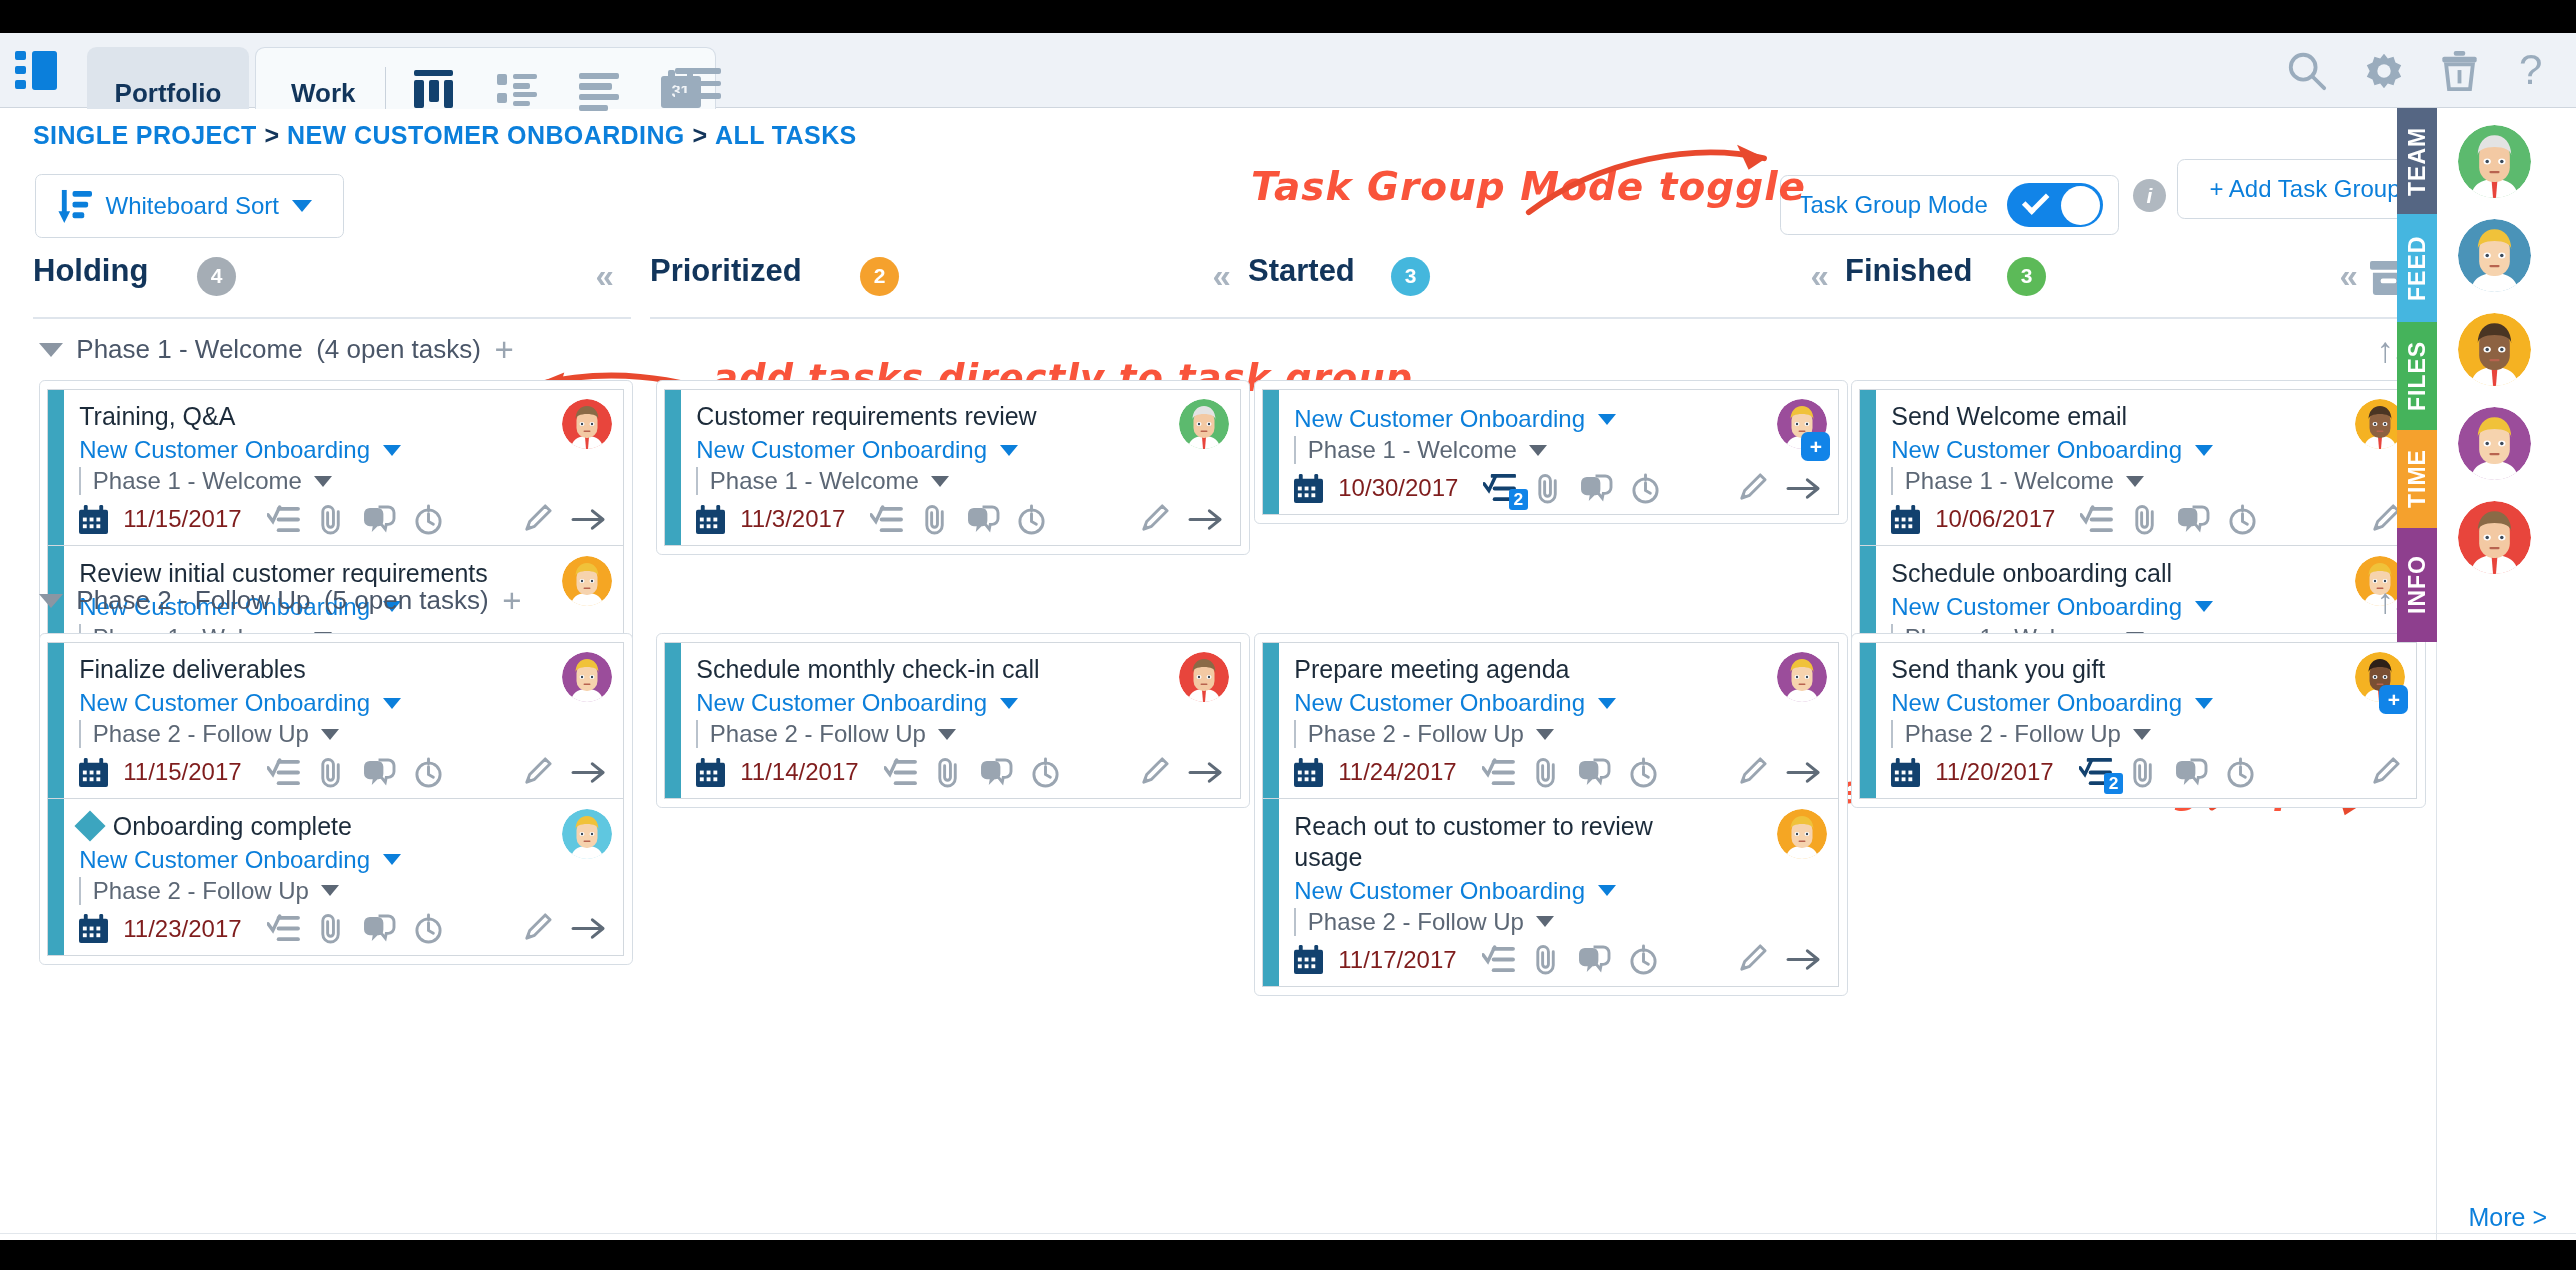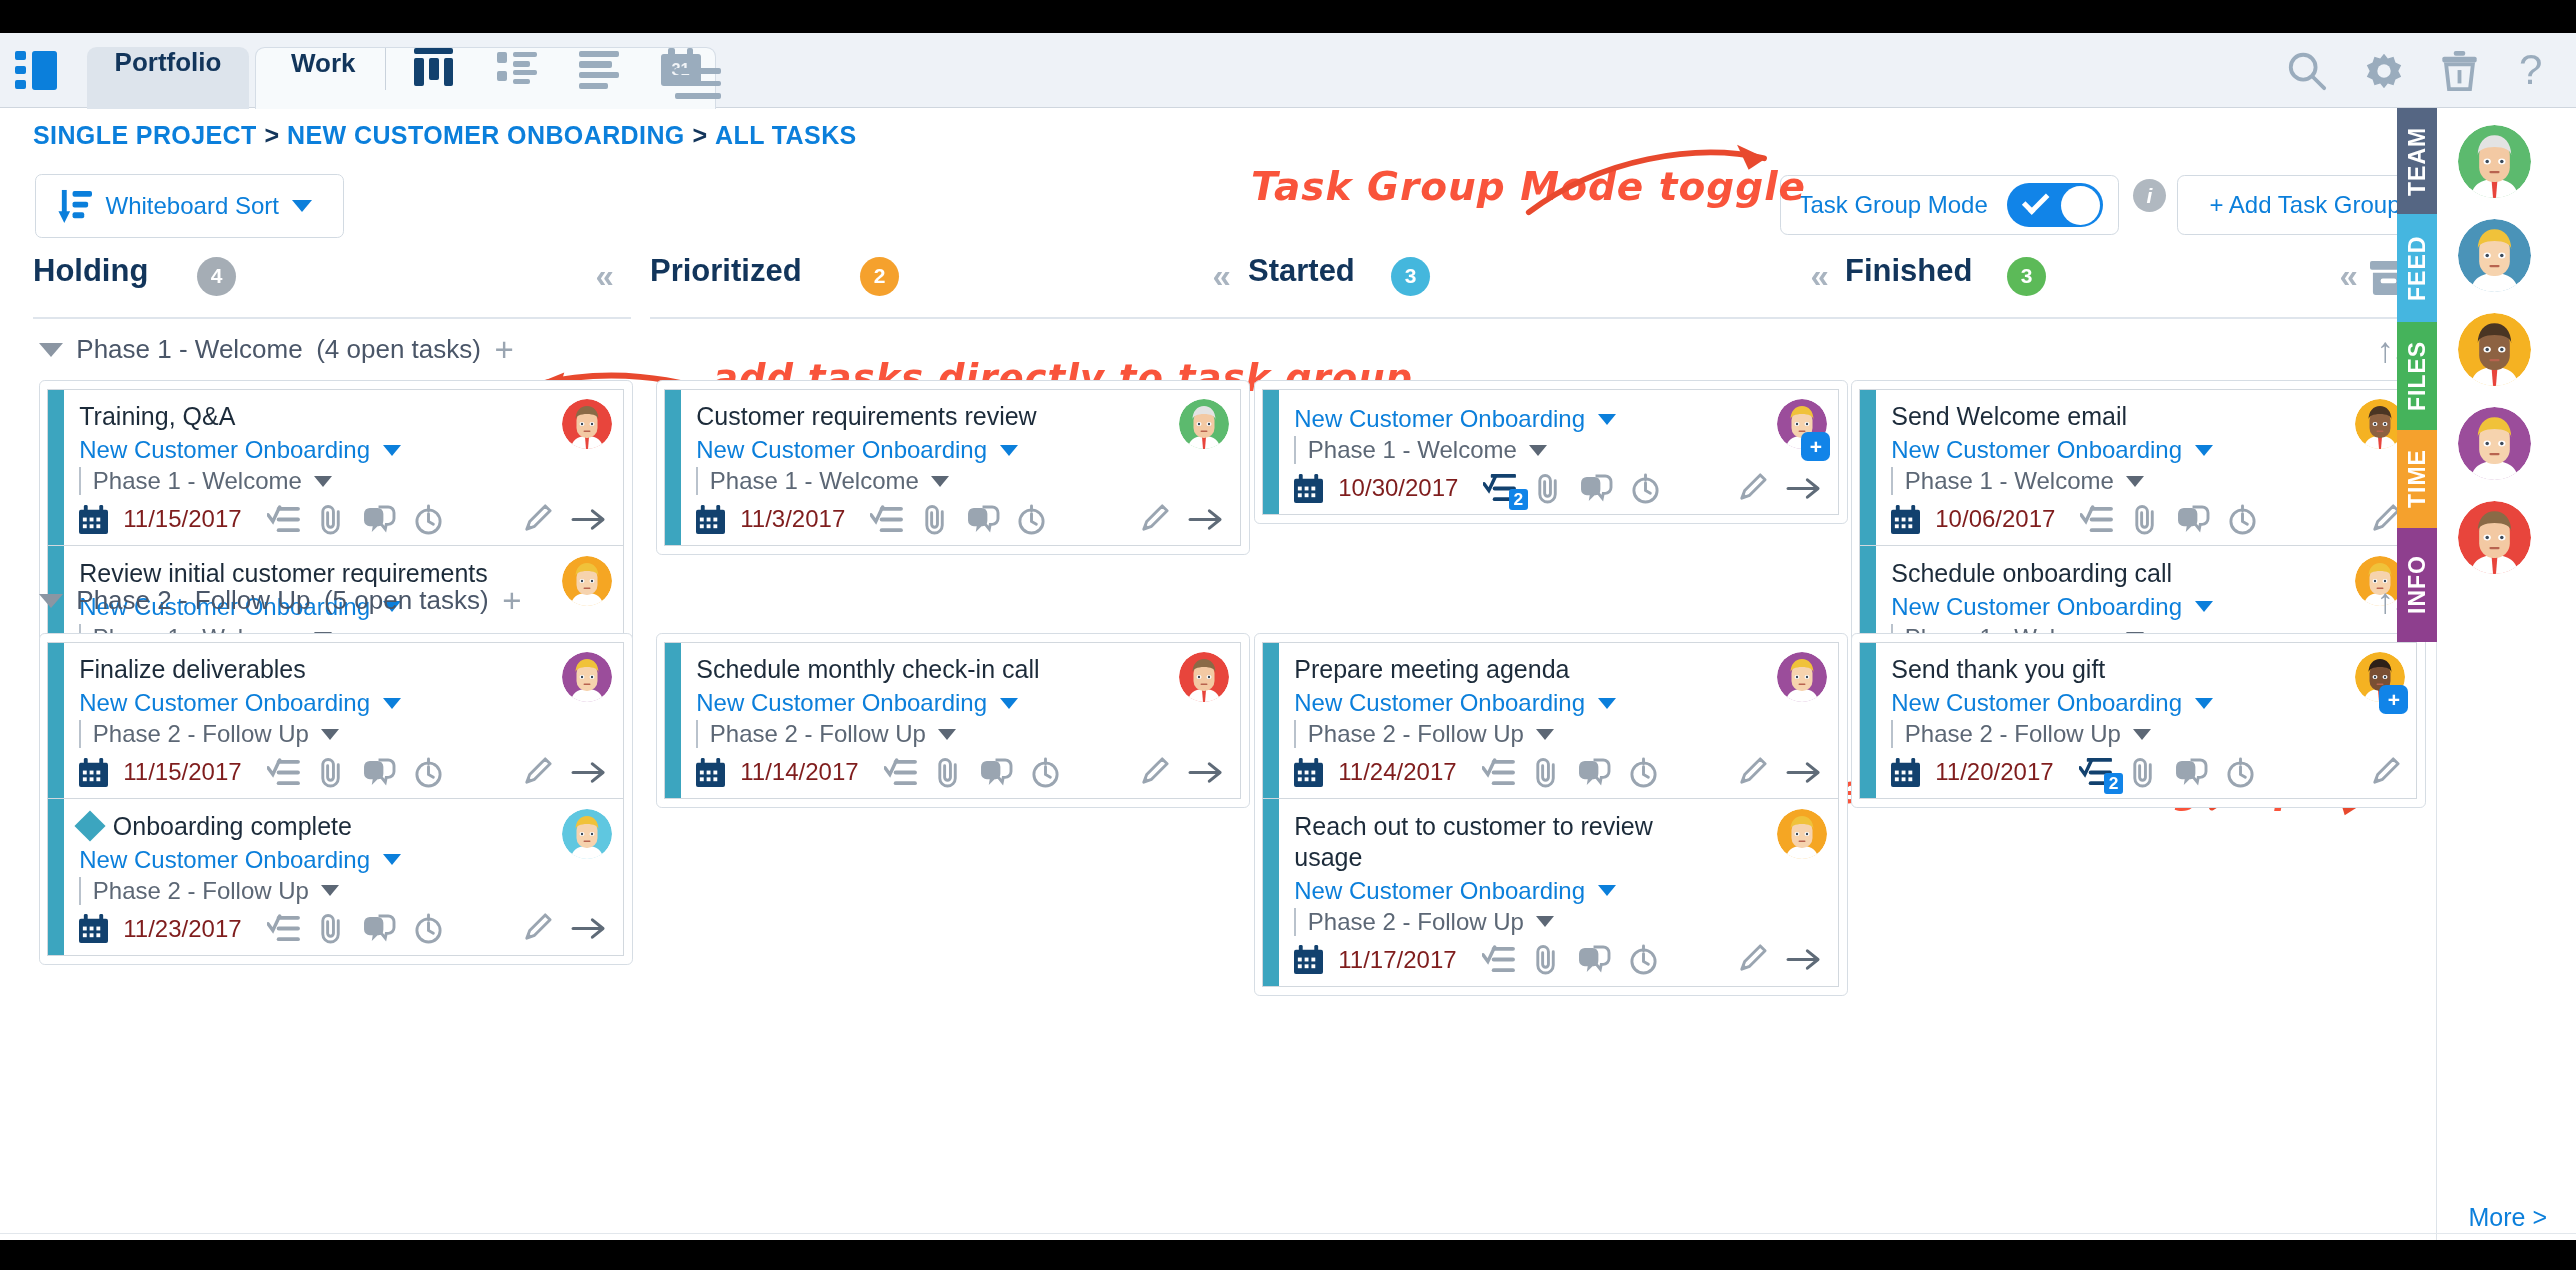--- a/index.html
+++ b/index.html
@@ -24,21 +24,21 @@
     display:flex; align-items:center; justify-content:center;
   }
   .logo-mark { width:42px; height:39px; position:relative; }
   .logo-mark .bigbar { position:absolute; right:0; top:0; width:25px; height:39px; background:#0b7fdb; border-radius:2.9px;}
   .logo-mark .s1,.logo-mark .s2,.logo-mark .s3 { position:absolute; left:0; width:11.6px; height:8.7px; background:#0b7fdb; border-radius:1.9px;}
   .logo-mark .s1{top:0;} .logo-mark .s2{top:14.5px;} .logo-mark .s3{top:29px;}
 
   .tabbtn {
     position:absolute; top:13.5px; height:62px;
     border-top-left-radius:9.6px; border-top-right-radius:9.6px;
-    display:flex; align-items:flex-start;
+    display:flex; align-items:flex-end;
     font-size:26px; font-weight:bold; color:#12355b;
   }
   #tab-portfolio {
     left:87px; width:162px; background:#dde4ec; justify-content:center;
   }
   #tab-work {
     left:255px; width:461px; background:#f7fafc; border:1px solid #d5dde6; border-bottom:none;
     padding-left:35px;
   }
   #tab-work .worklabel { margin-right:29px; }
@@ -108,21 +108,21 @@
   }
   .toggle .knob { position:absolute; right:2.9px; top:2.9px; width:39px;height:39px;border-radius:50%;background:#fff;}
   .toggle .chk { position:absolute; left:16.4px; top:10.6px; width:25px; height:13.5px;
       border-left:5.8px solid #fff; border-bottom:5.8px solid #fff; transform:rotate(-45deg); }
   #info-badge {
     position:absolute; left:2133px; top:179px; width:33px;height:33px;border-radius:50%;
     background:#b0b8c0; color:#fff; font-size:21px; font-weight:bold; font-style:italic;
     display:flex;align-items:center;justify-content:center;
   }
   #add-task-group {
-    position:absolute; left:2177px; top:175px; width:256px; height:60px;
+    position:absolute; left:2177px; top:159px; width:256px; height:60px;
     border:1px solid #d2dae2; border-radius:7.7px; background:#fff;
     display:flex; align-items:center; justify-content:center;
     font-size:24px; color:#0b7fdb;
   }
 
   
   .annot {
     position:absolute; color:#f9543b; font-size:39px;
     font-family:"DejaVu Sans", sans-serif; font-style:italic; font-weight:bold;
     letter-spacing:1px; white-space:nowrap;

